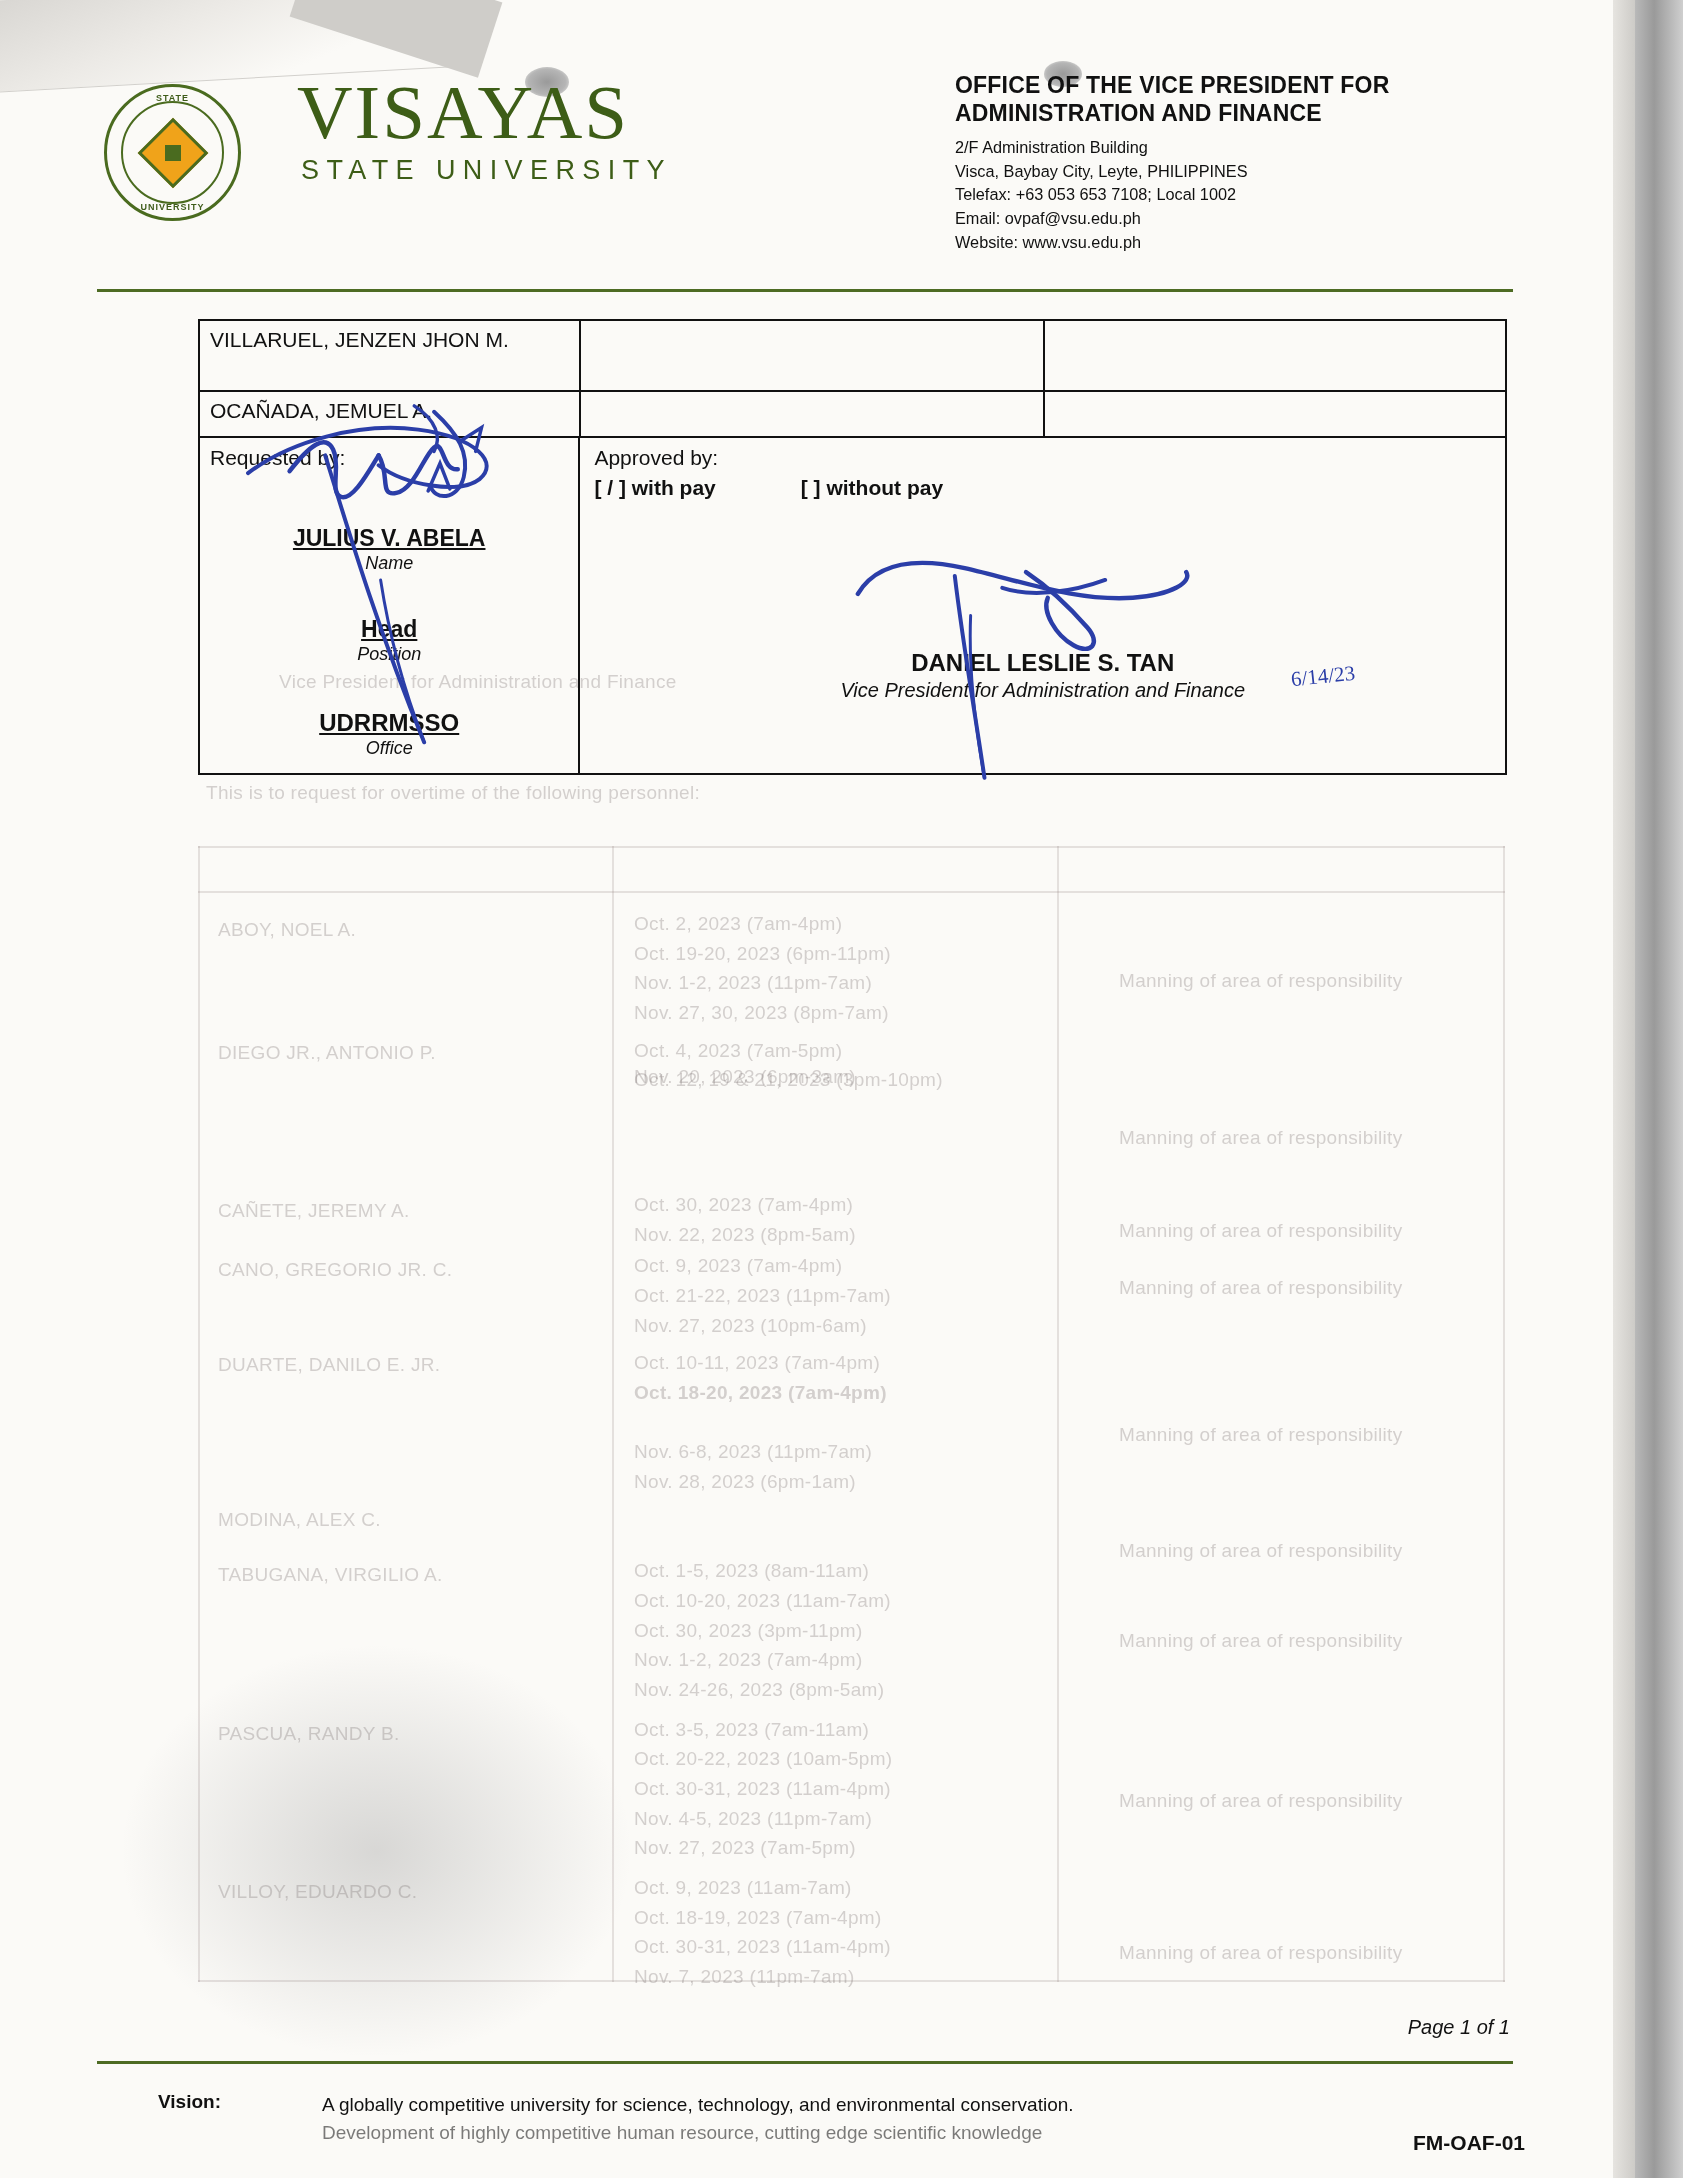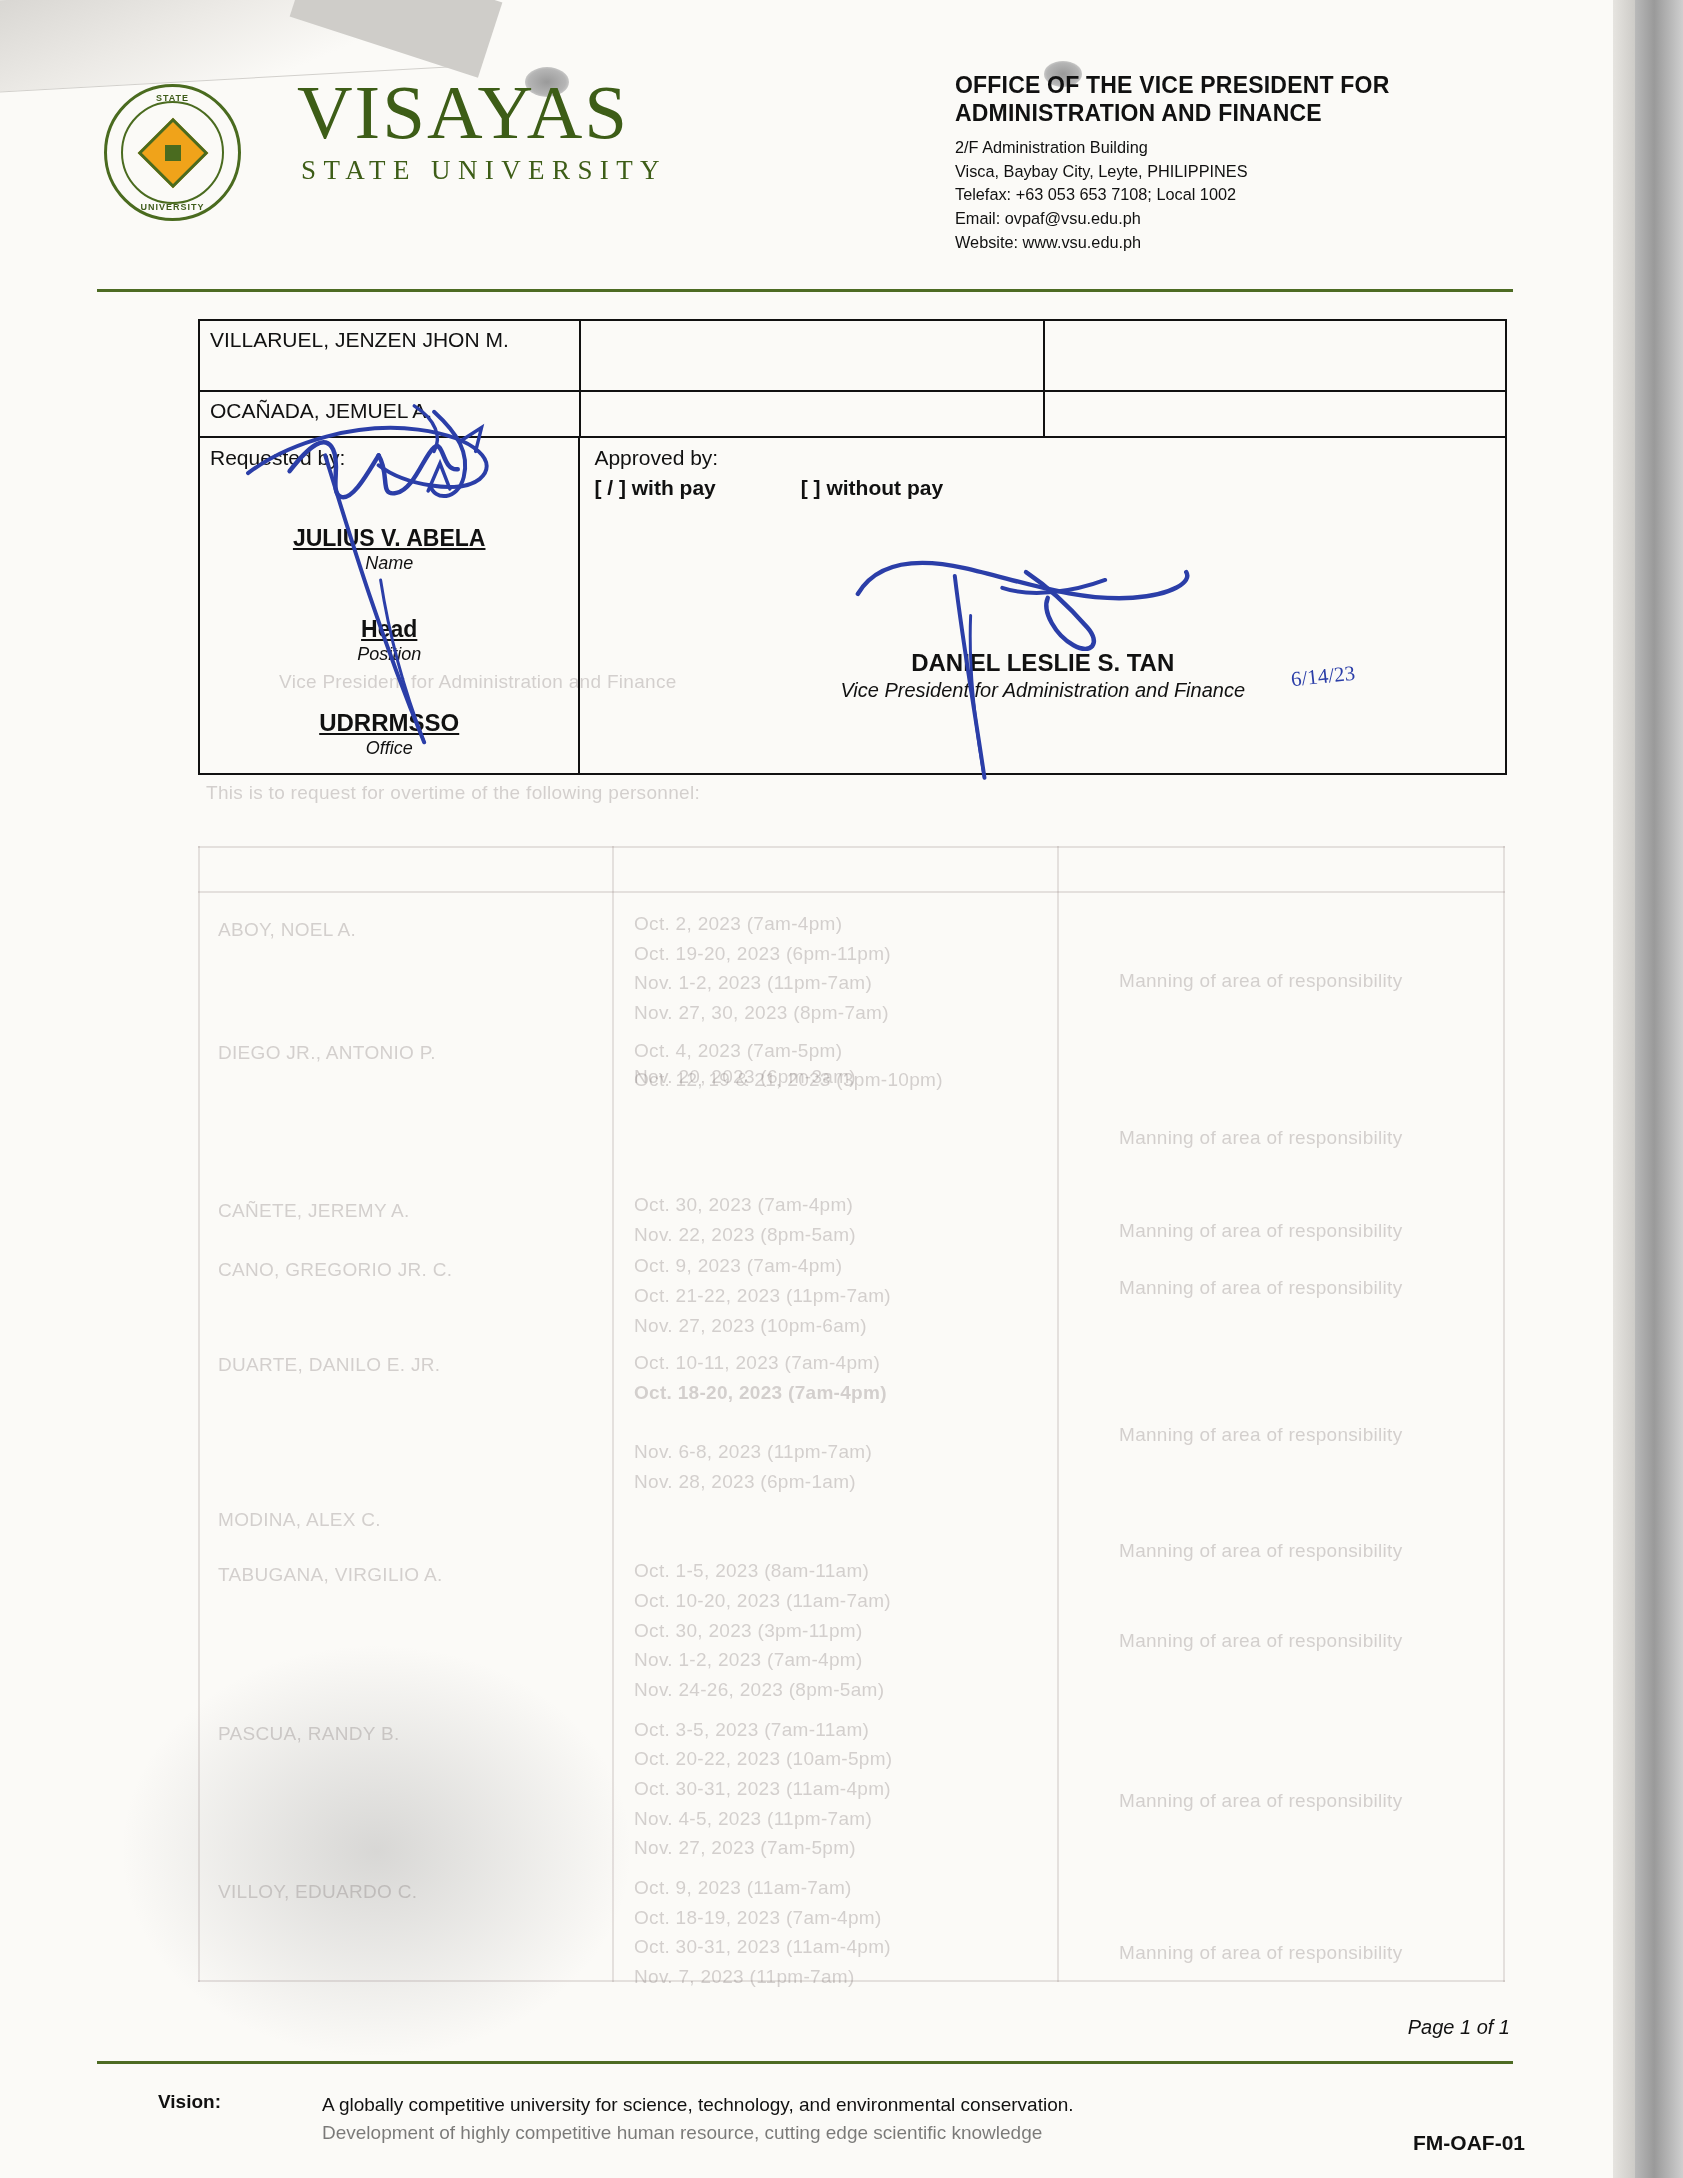--- a/index.html
+++ b/index.html
@@ -133,21 +133,21 @@
   }
   .wordmark .v1 {
     font-family: "Liberation Serif", serif;
     font-size: 77px;
     letter-spacing: 2px;
     color: #3d5d17;
     font-weight: normal;
     line-height: 1;
   }
   .wordmark .v2 {
-    font-family: Liberation Serif, serif;
+    font-family: Liberation Sans, sans-serif;
     font-size: 27px;
     letter-spacing: 7.4px;
     color: #3d5d17;
     margin-top: 4px;
     padding-left: 4px;
   }
 
   .office-block {
     position: absolute;
     left: 955px; top: 71px;

